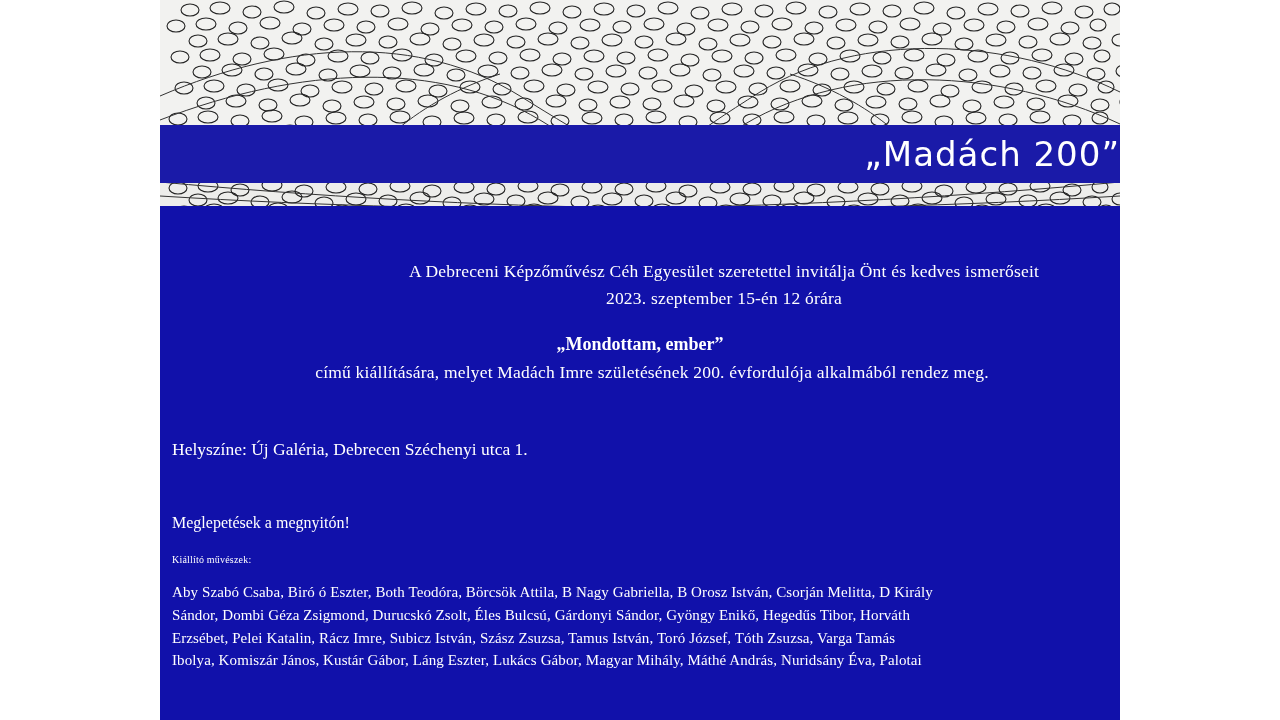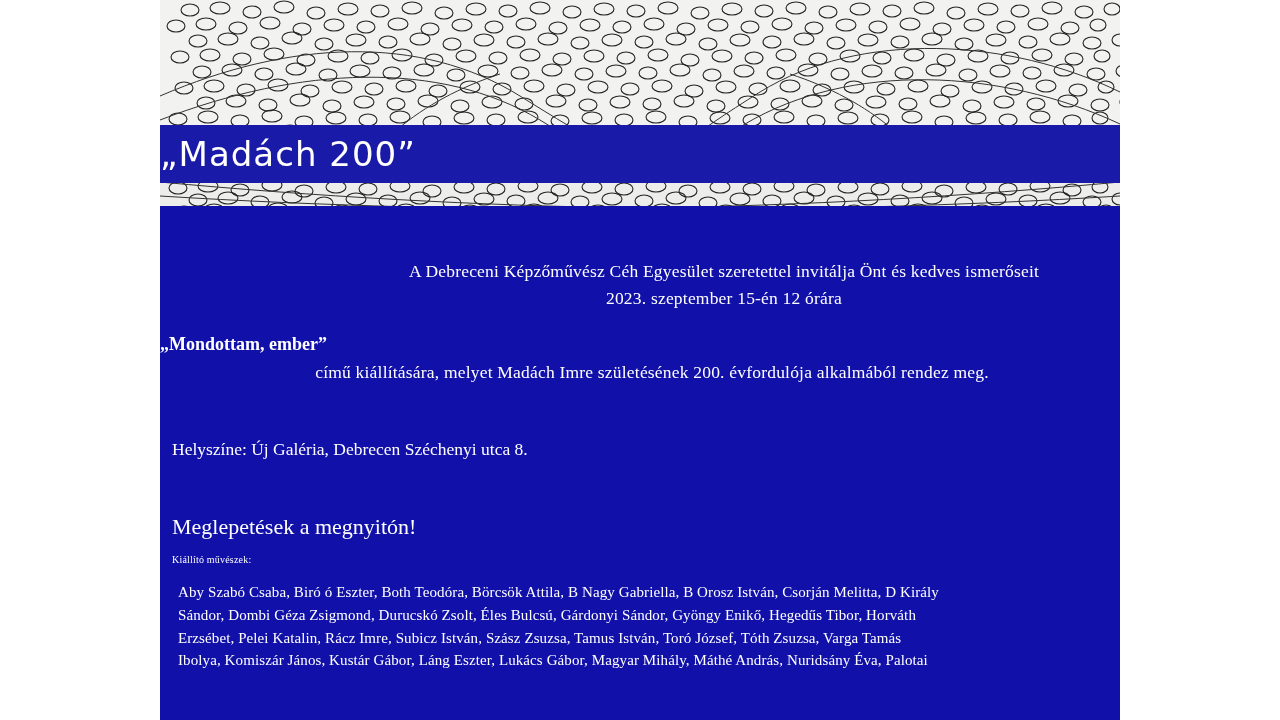--- a/index.html
+++ b/index.html
@@ -45,21 +45,21 @@
   
   .title-bar {
     position: absolute;
     left: 0;
     top: 125px;
     width: 960px;
     height: 58px;
     background: #1a1aa8;
     display: flex;
     align-items: center;
-    justify-content: flex-start;
+    justify-content: flex-end;
   }
   .title-bar .title-text {
     color: #ffffff;
     font-family: "DejaVu Sans", sans-serif;
     font-size: 34px;
     letter-spacing: 1px;
     font-weight: 400;
     white-space: nowrap;
   }
 
@@ -84,21 +84,21 @@
     line-height: 1.55;
     letter-spacing: .2px;
   }
   .centered-block .line2 { display: block; }
 
   .work-title {
     position: absolute;
     left: 0;
     top: 128px;
     width: 960px;
-    text-align: left;
+    text-align: center;
     font-weight: bold;
     font-size: 18px;
   }
 
   .subtitle-line {
     position: absolute;
     left: 12px;
     top: 156px;
     width: 960px;
     text-align: center;
@@ -112,41 +112,40 @@
     top: 228px;
     width: 930px;
     font-size: 17.5px;
     line-height: 1.72;
   }
 
   .surprise {
     position: absolute;
     left: 12px;
     top: 308px;
-    font-size: 22px;
+    font-size: 16px;
     text-align: right;
   }
 
   .artists-heading {
     position: absolute;
     left: 12px;
     top: 348px;
     font-size: 10px;
     letter-spacing: .2px;
   }
 
   .artists-list {
     position: absolute;
     left: 12px;
     top: 375px;
     width: 930px;
     font-size: 15px;
     line-height: 1.52;
     letter-spacing: .1px;
-    margin-left: 6px;
   }
 
   .side-white-left,
   .side-white-right {
     position: absolute;
     top: 0;
     width: 160px;
     height: 720px;
     background: #ffffff;
   }
@@ -253,21 +252,21 @@
     <div class="centered-block">
       <span>A Debreceni Képzőművész Céh Egyesület szeretettel invitálja Önt és kedves ismerőseit</span>
       <span class="line2">2023. szeptember 15-én 12 órára</span>
     </div>
 
     <div class="work-title">„Mondottam, ember”</div>
 
     <div class="subtitle-line">című kiállítására, melyet Madách Imre születésének 200. évfordulója alkalmából rendez meg.</div>
 
     <div class="left-block">
-      <div>Helyszíne: Új Galéria, Debrecen Széchenyi utca 8.</div>
+      <div>Helyszíne: Új Galéria, Debrecen Széchenyi utca 1.</div>
     </div>
 
     <div class="surprise">Meglepetések a megnyitón!</div>
 
     <div class="artists-heading">Kiállító művészek:</div>
 
     <div class="artists-list">
       <div>Aby Szabó Csaba, Biró ó Eszter, Both Teodóra, Börcsök Attila, B Nagy Gabriella, B Orosz István, Csorján Melitta, D Király</div>
       <div>Sándor, Dombi Géza Zsigmond, Durucskó Zsolt, Éles Bulcsú, Gárdonyi Sándor, Gyöngy Enikő, Hegedűs Tibor, Horváth</div>
       <div>Erzsébet, Pelei Katalin, Rácz Imre, Subicz István, Szász Zsuzsa, Tamus István, Toró József, Tóth Zsuzsa, Varga Tamás</div>

